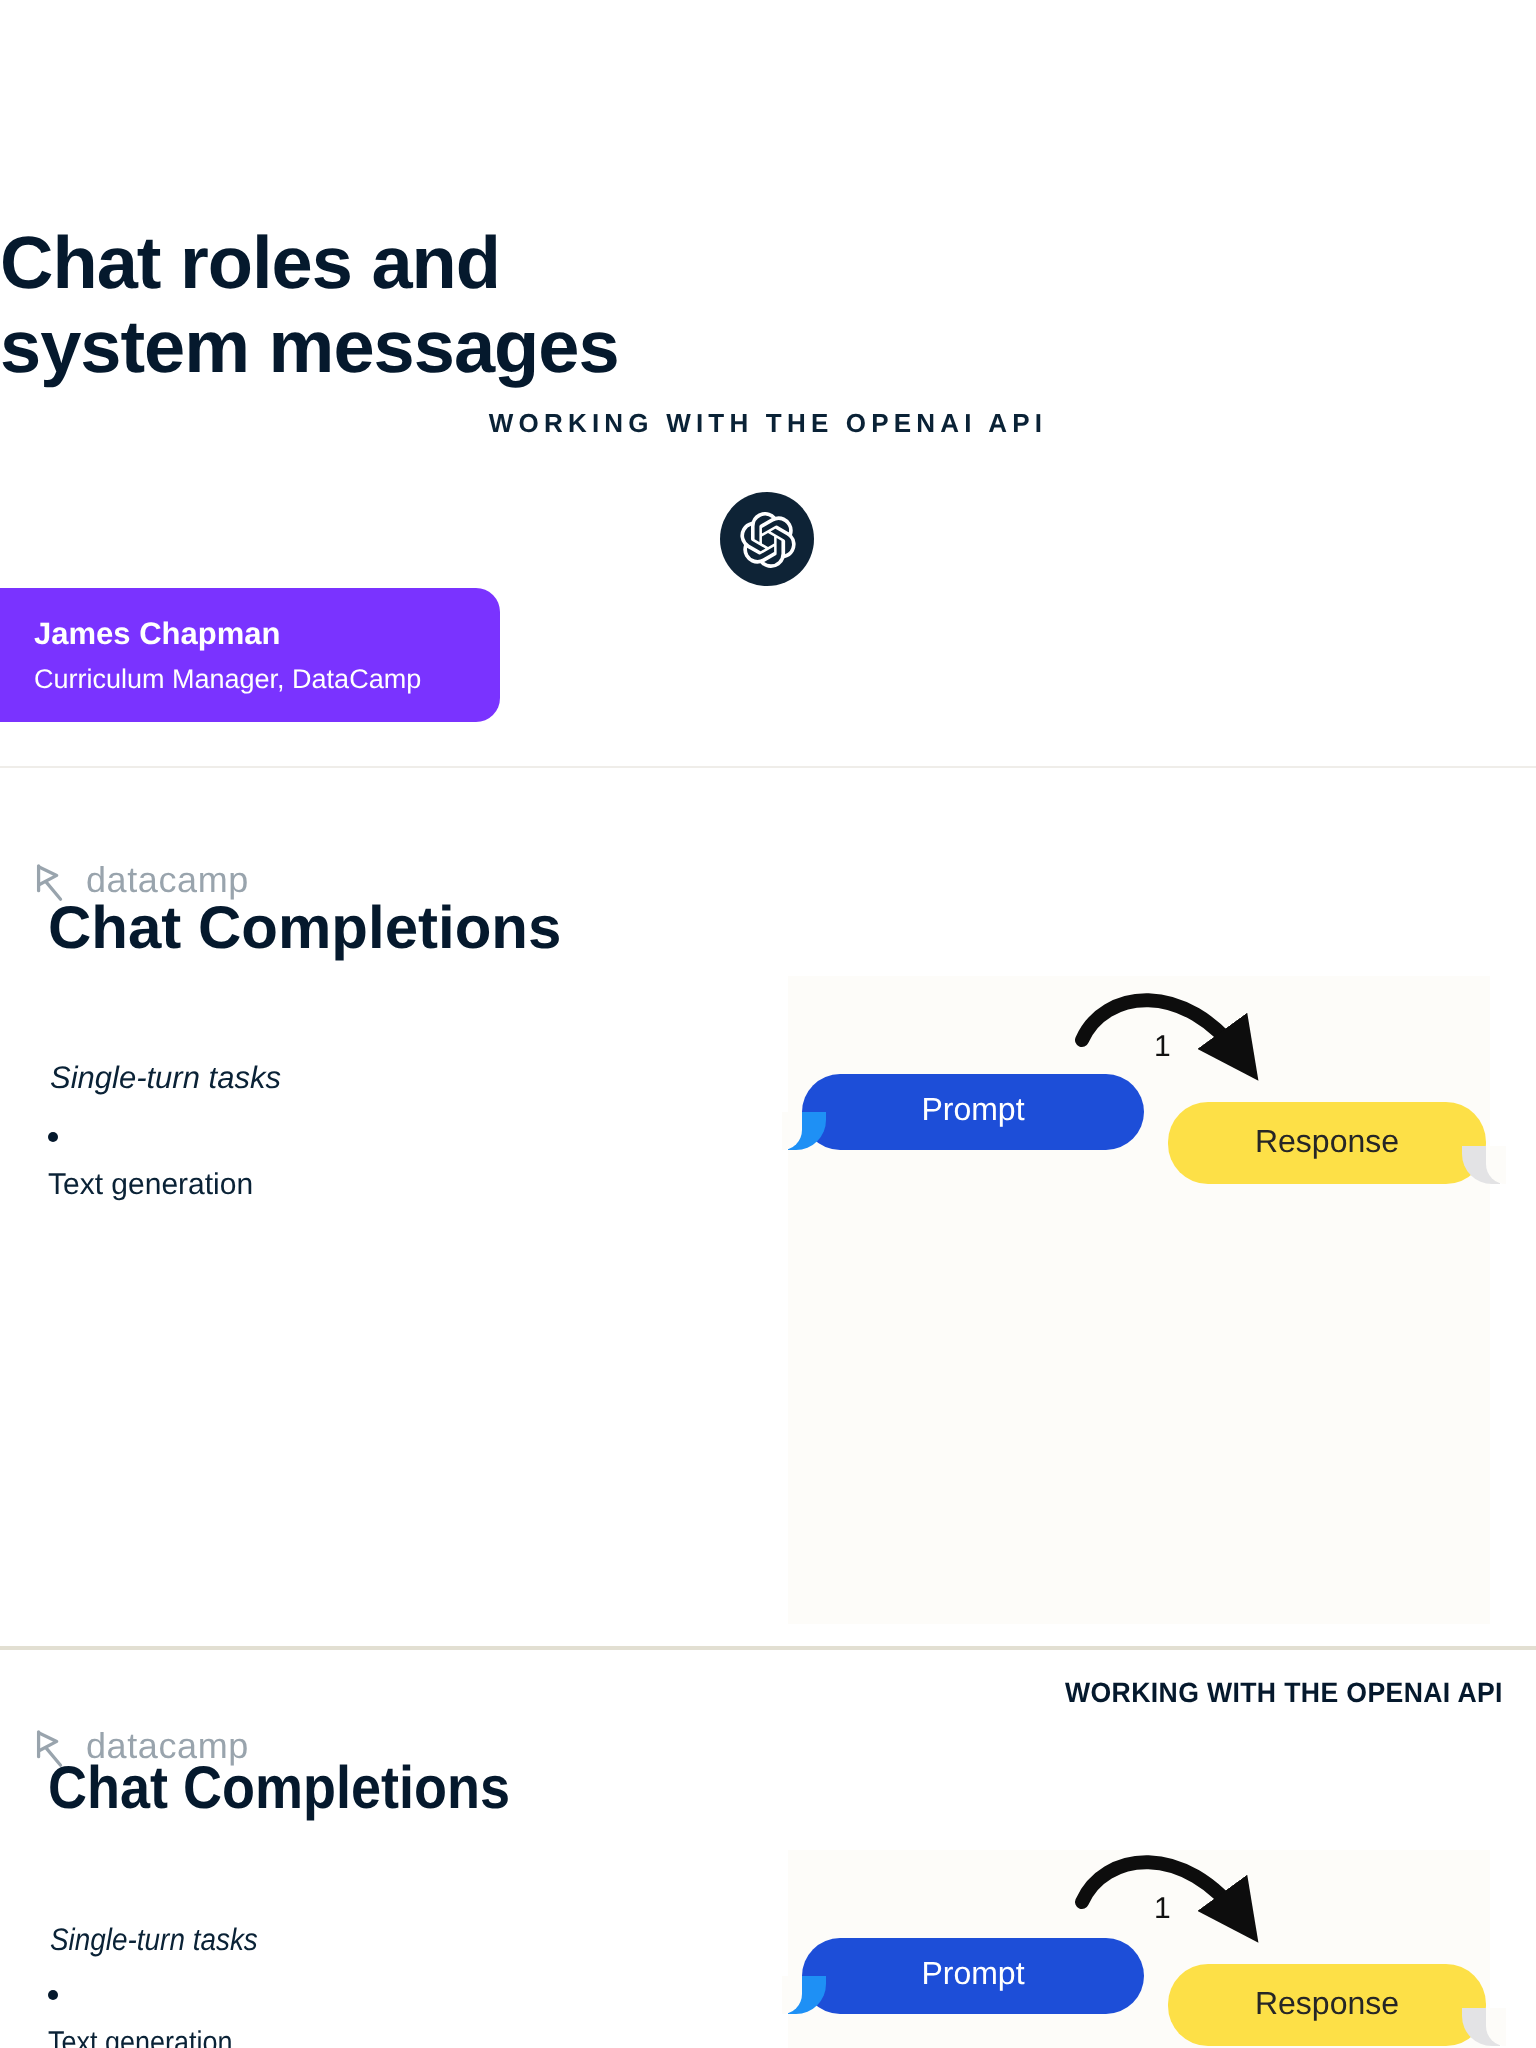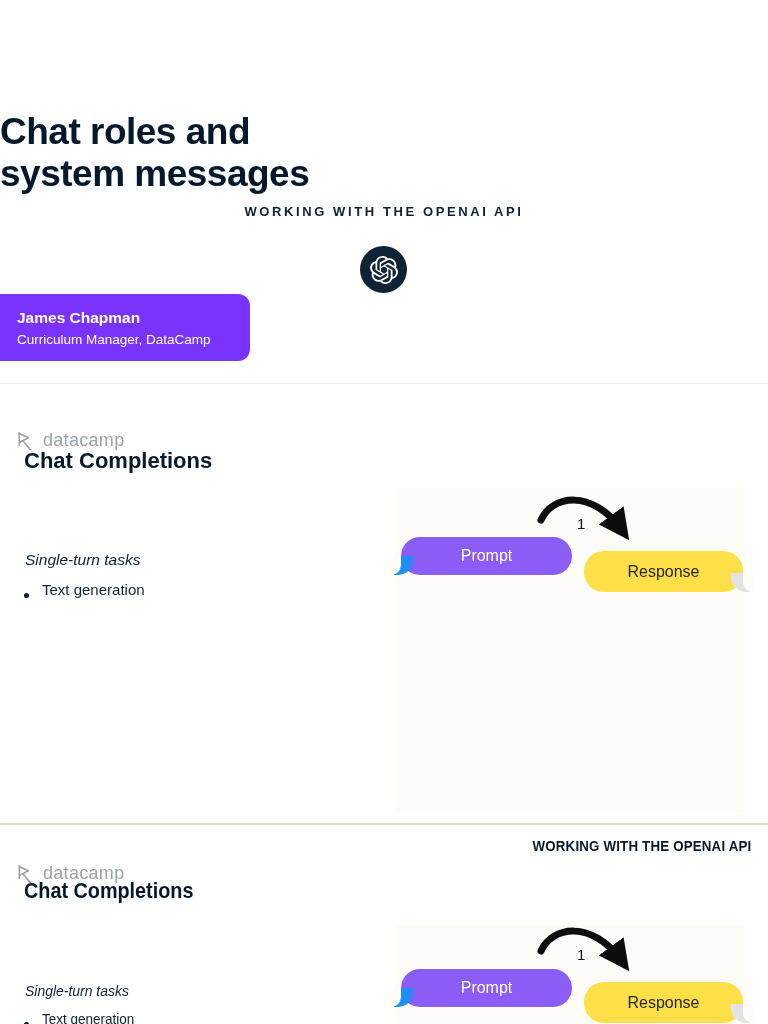--- a/index.html
+++ b/index.html
@@ -39,30 +39,30 @@
   .divider-2 { position:absolute; top:823px; left:0; width:768px; height:2px; background:#e2dfd2; }
 
   
   .dc-logo { position:absolute; display:flex; align-items:flex-start; gap:7px; color:#99a4ad;margin-top:28px; }
   .dc-logo svg { width:21px; height:24px; stroke:#99a4ad; fill:none; stroke-width:1.7; stroke-linecap:round; stroke-linejoin:round; }
   .dc-word { font-size:18px; letter-spacing:0.3px; color:#99a4ad; }
   .dc-2 { left:15px; top:402px; }
   .dc-3 { left:15px; top:835px; }
 
   
-  .h2 { position:absolute; left:24px; font-size:22px; font-weight:700; color:#05192d; }
+  .h2 { position:absolute; left:24px; font-size:30px; font-weight:700; color:#05192d; }
   .h2-2 { top:448px; }
   .h2-3 { top:878px; }
-  .subhead { position:absolute; left:25px; font-size:15.5px; font-style:italic; color:#0a2236;margin-top:20px; }
+  .subhead { position:absolute; left:25px; font-size:15.5px; font-style:italic; color:#0a2236; }
   .sh-2 { top:531px; }
   .sh-3 { top:962px; }
   .bullets { position:absolute; left:24px; }
   .b-2 { top:566px; }
   .b-3 { top:995px; }
-  .bullet { display:flex; align-items:flex-end; gap:13px; height:32px; font-size:15px; color:#0a2236; }
+  .bullet { display:flex; align-items:flex-start; gap:13px; height:32px; font-size:15px; color:#0a2236;flex-direction:column; }
   .dot { width:5px; height:5px; border-radius:50%; background:#05192d; flex:0 0 auto; }
 
   .header-right {
     position:absolute; right:17px; top:838px; font-size:14px; font-weight:700;
     color:#05192d; letter-spacing:0.2px; transform:scaleX(0.95); transform-origin:100% 50%;
   }
   .cond { transform:scaleX(0.9); transform-origin:0 50%; display:inline-block; }
 
   
   .diagram { position:absolute; left:394px; width:351px; background:#fdfcf9; }
@@ -72,21 +72,21 @@
   .step-label { position:absolute; left:183px; font-size:15px; color:#111111; font-weight:400; }
   .sl-2 { top:27px; }
   .sl-3 { top:21px; }
 
   .bubble {
     position:absolute; display:flex; align-items:center; justify-content:center;
     font-size:16px;
   }
   .bubble > span { position:relative; z-index:2; }
   .bubble.prompt {
-    left:7px; width:171px; height:38px; background:#8b5cf6; color:#ffffff; border-radius:19px;
+    left:7px; width:171px; height:38px; background:#1d4ed8; color:#ffffff; border-radius:19px;
   }
   .p-2 { top:49px; } .p-3 { top:44px; }
   .bubble.prompt::before {
     content:""; position:absolute; z-index:0; bottom:0; left:-7px; height:19px; width:19px;
     background:#1e90f5; border-bottom-right-radius:15px;
   }
   .bubble.prompt::after {
     content:""; position:absolute; z-index:1; bottom:0; left:-10px; width:10px; height:19px;
     background:#fdfcf9; border-bottom-right-radius:10px;
   }

